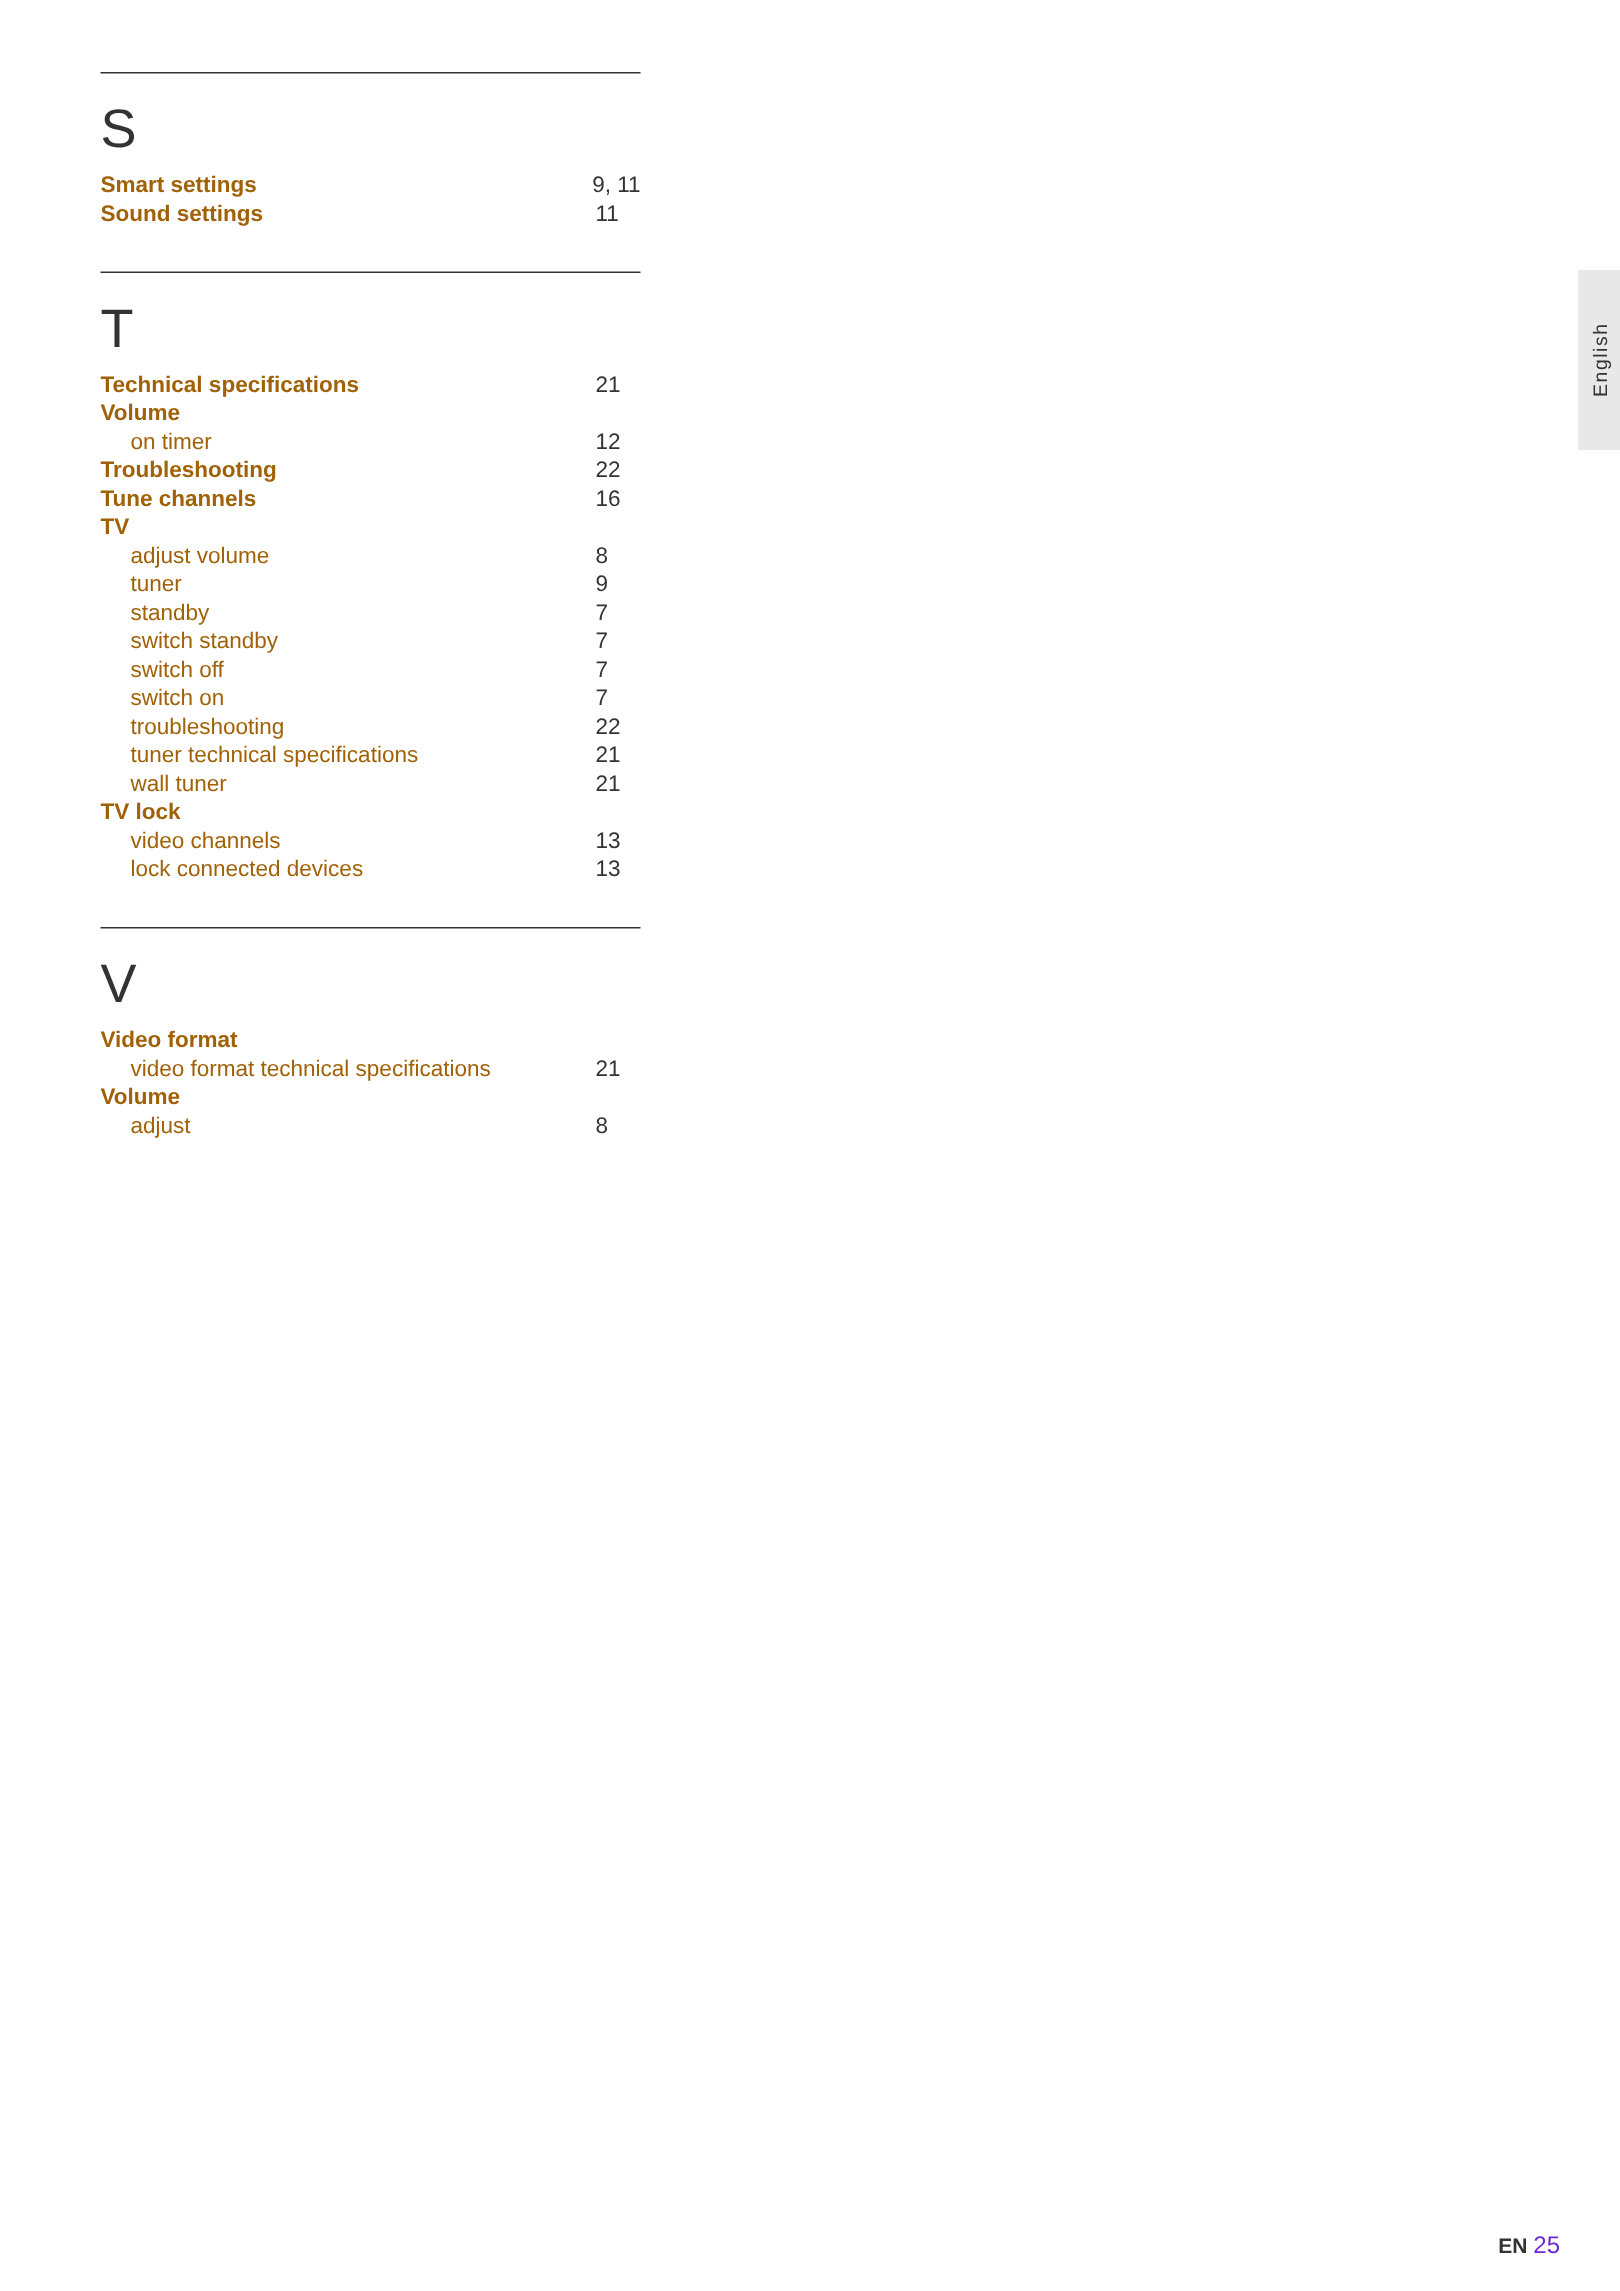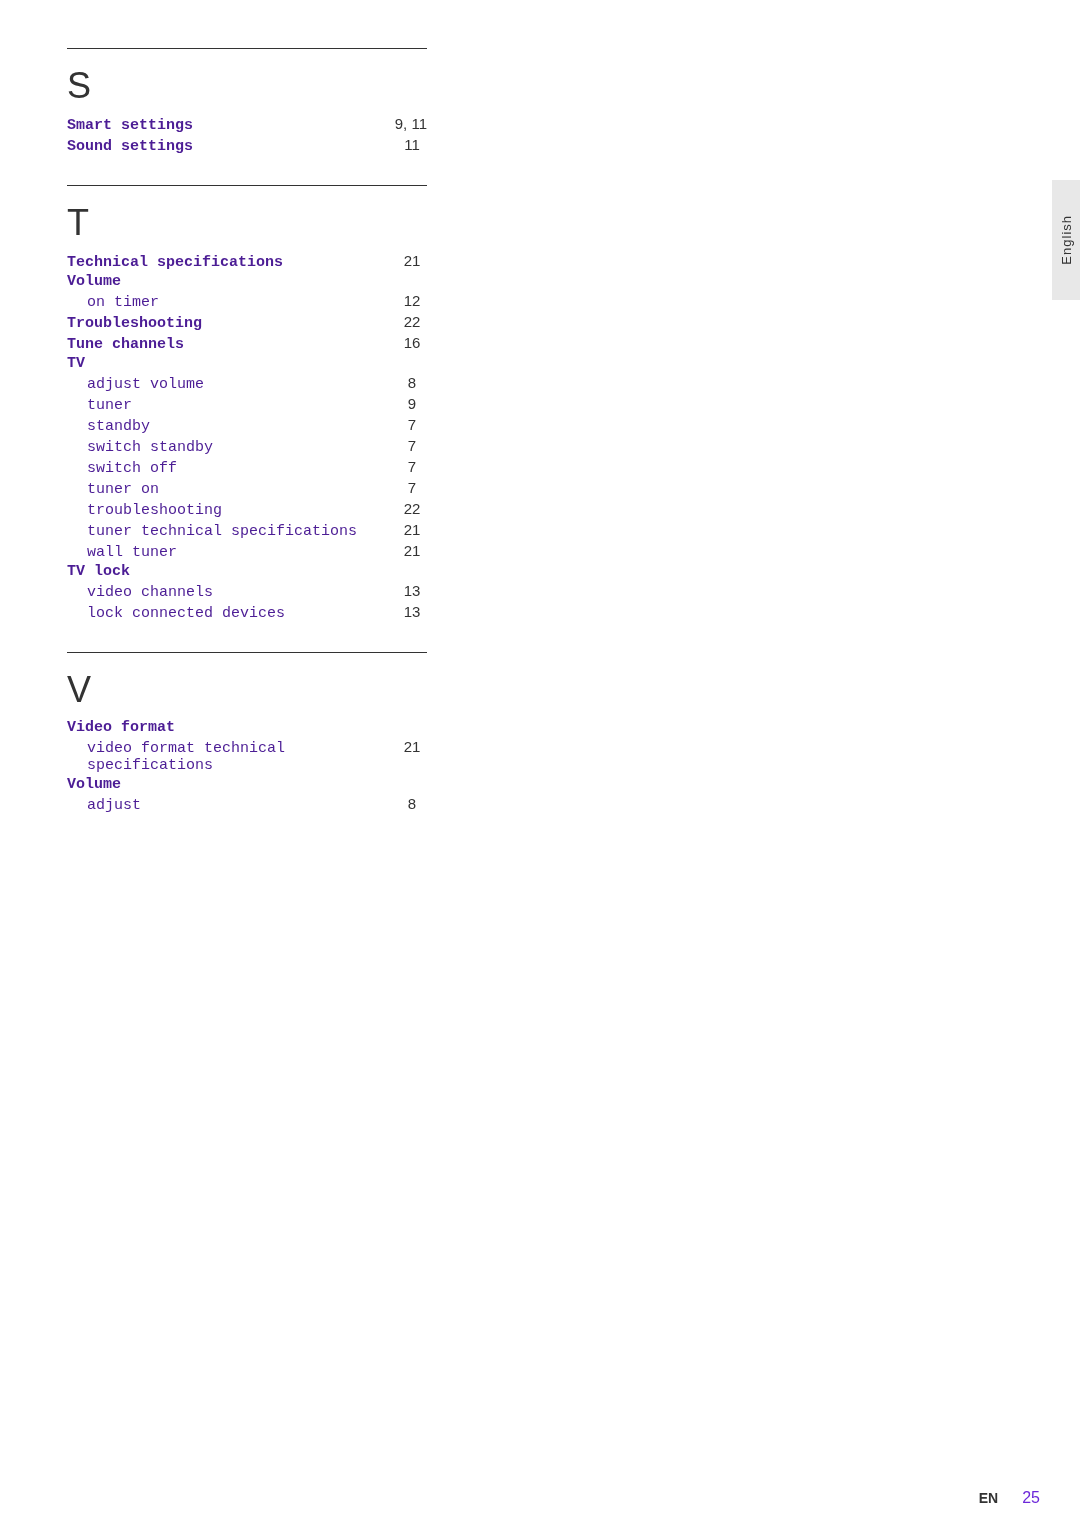--- a/index.html
+++ b/index.html
@@ -48,40 +48,39 @@
     .index-entry {
       display: flex;
       justify-content: space-between;
       align-items: baseline;
       width: 360px;
       margin-bottom: 2px;
     }
 
     .entry-label {
       font-size: 15px;
-      color: #4c1d95;
+      color: #a16207;
       font-weight: 400;
-      font-family: Liberation Mono, monospace;
     }
 
     .entry-label.bold {
       font-weight: 700;
     }
 
     .entry-label.indented {
       padding-left: 20px;
       font-weight: 400;
     }
 
     .entry-page {
       font-size: 15px;
       color: #333;
       font-weight: 400;
       min-width: 30px;
-      text-align: center;
+      text-align: left;
     }
 
     .section-gap {
       height: 10px;
     }
 
     
     .side-tab {
       position: absolute;
       right: 0;
@@ -103,21 +102,21 @@
       letter-spacing: 1px;
     }
 
     
     .page-footer {
       position: absolute;
       bottom: 20px;
       right: 40px;
       display: flex;
       align-items: baseline;
-      gap: 24px;
+      gap: 4px;
       padding-left: 22px;
     }
 
     .page-footer-lang {
       font-size: 14px;
       color: #333;
       font-weight: 700;
     }
 
     .page-footer-num {
@@ -187,21 +186,21 @@
       </div>
       <div class="index-entry">
         <span class="entry-label indented">switch standby</span>
         <span class="entry-page">7</span>
       </div>
       <div class="index-entry">
         <span class="entry-label indented">switch off</span>
         <span class="entry-page">7</span>
       </div>
       <div class="index-entry">
-        <span class="entry-label indented">tuner on</span>
+        <span class="entry-label indented">switch on</span>
         <span class="entry-page">7</span>
       </div>
       <div class="index-entry">
         <span class="entry-label indented">troubleshooting</span>
         <span class="entry-page">22</span>
       </div>
       <div class="index-entry">
         <span class="entry-label indented">tuner technical specifications</span>
         <span class="entry-page">21</span>
       </div>

